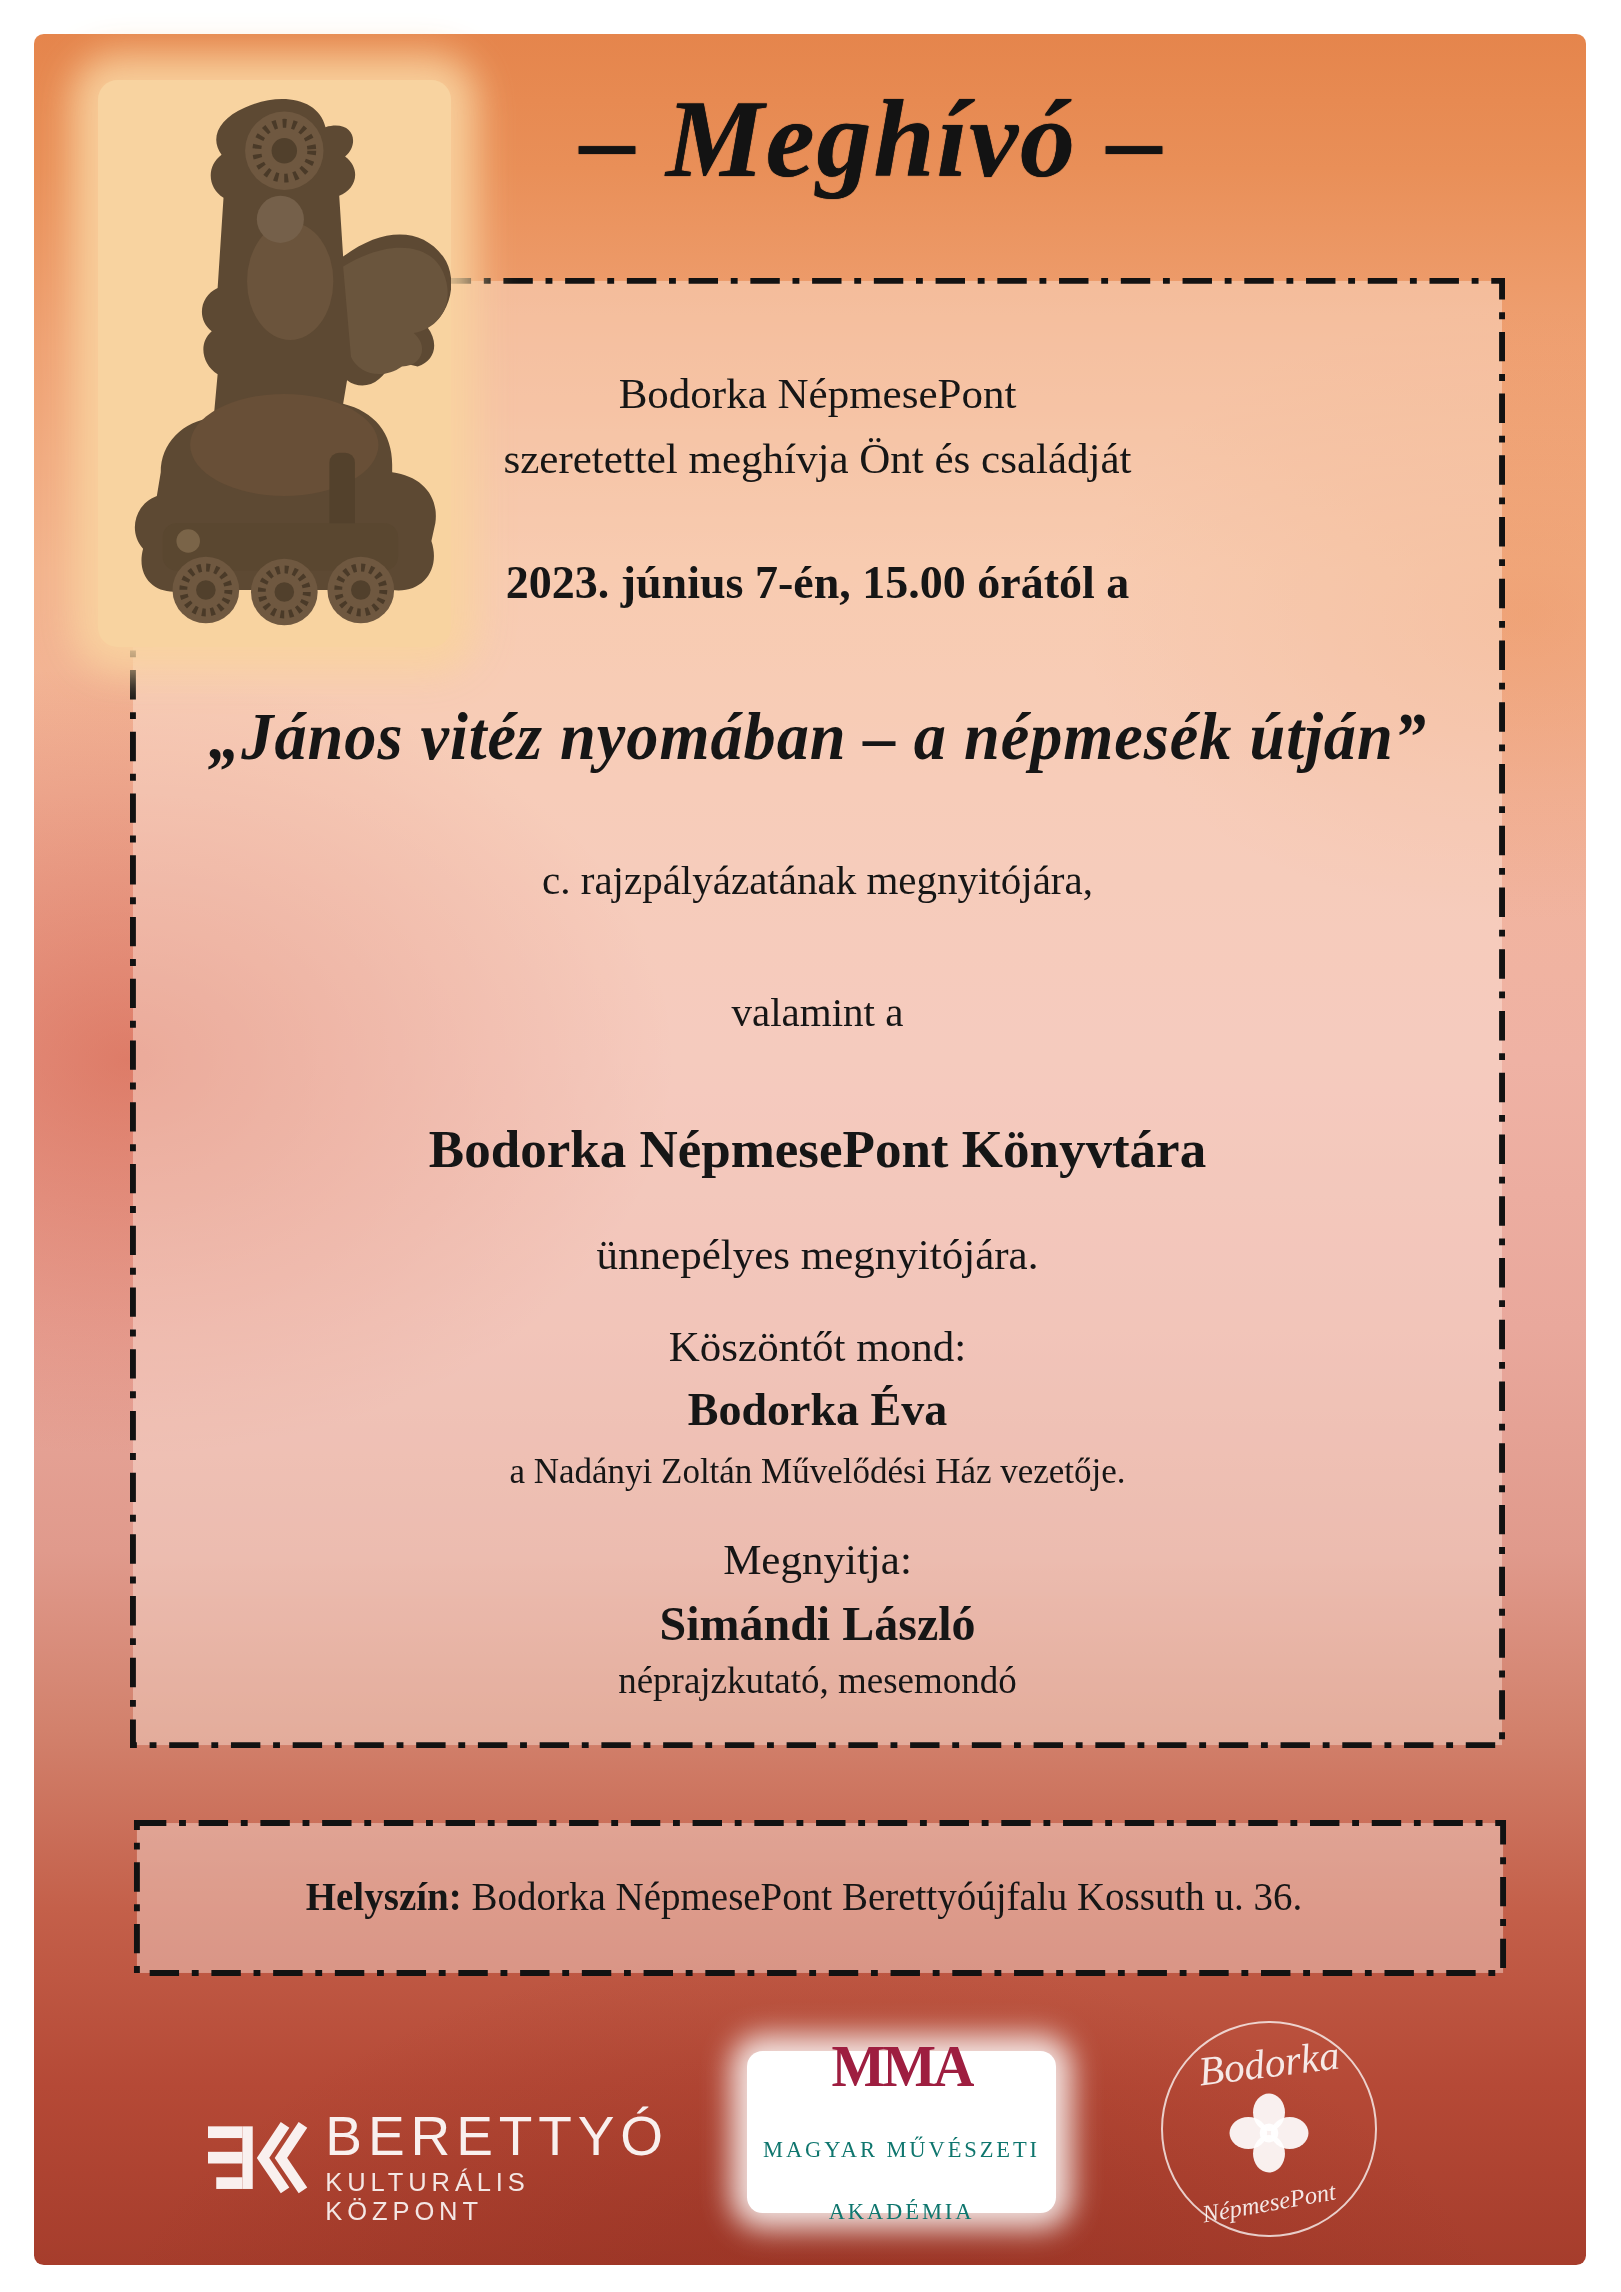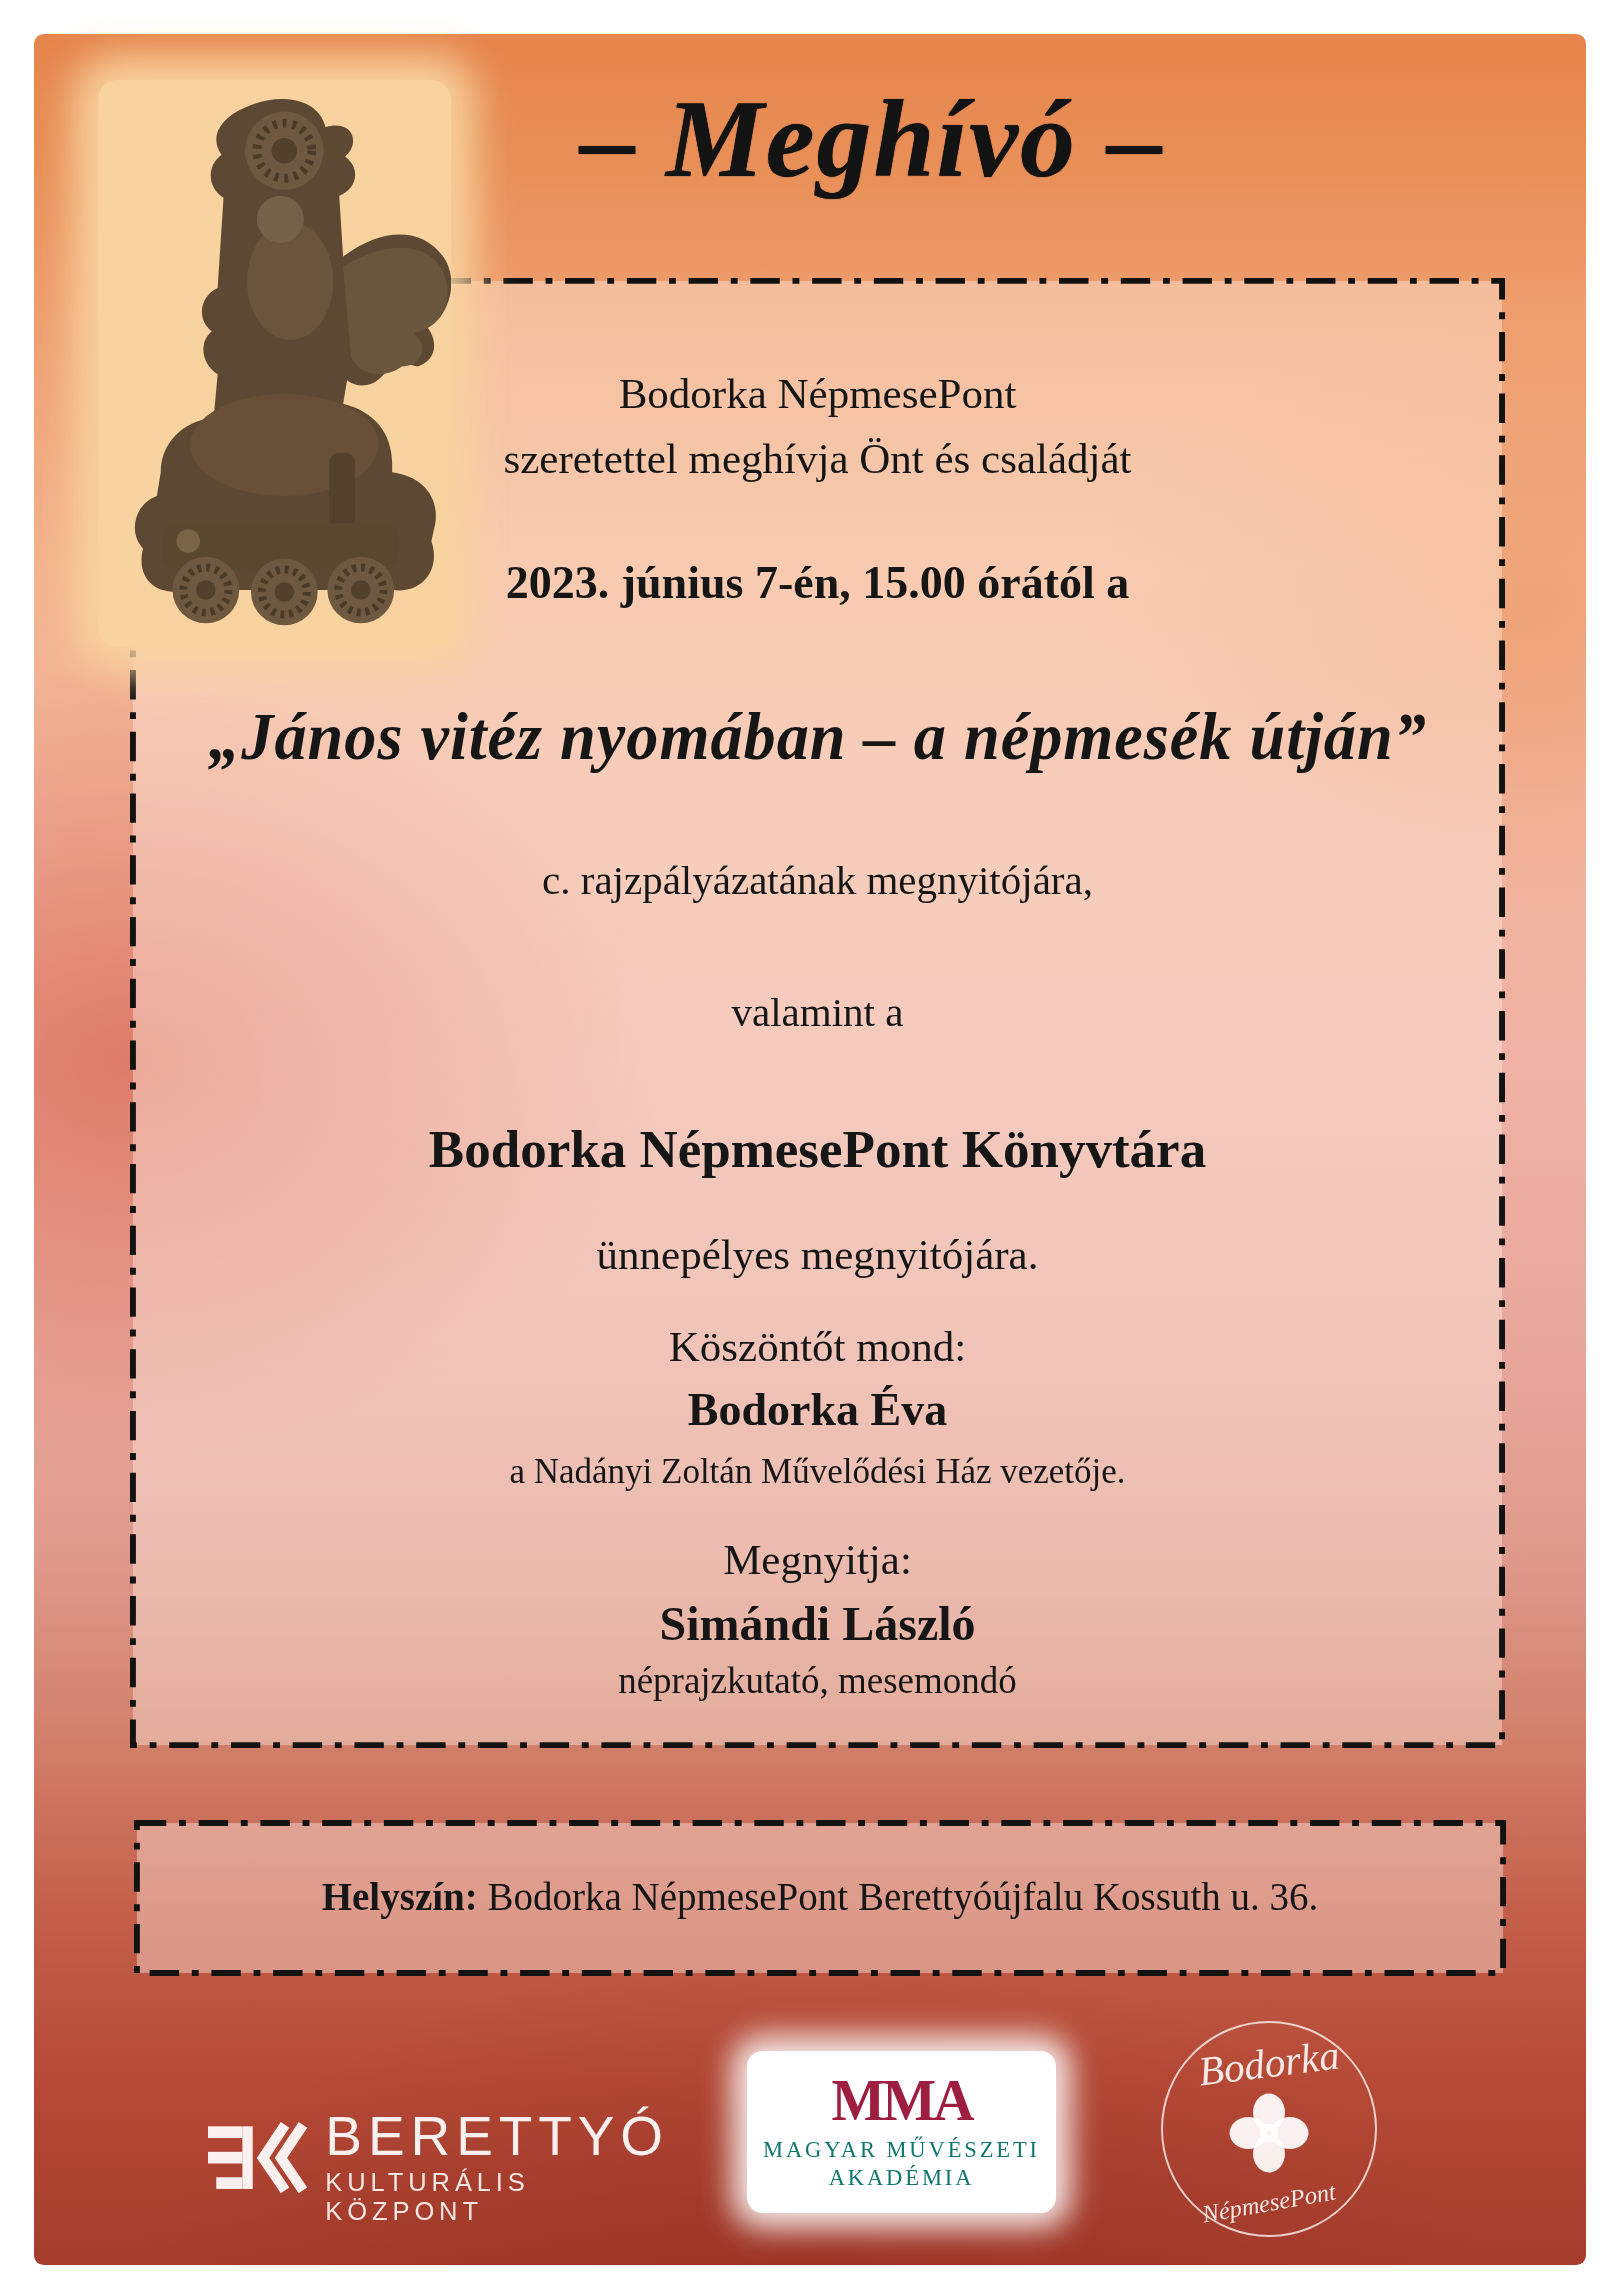--- a/index.html
+++ b/index.html
@@ -52,21 +52,21 @@
     font-size:67px;
     font-style:italic;
     font-weight:600;
     letter-spacing:1px;
     transform:scaleX(0.96);
     white-space:nowrap;
   }
 
   
   .location-line{
-    position:absolute;left:133px;width:1374px;top:1874px;
+    position:absolute;left:117px;width:1374px;top:1874px;
     text-align:center;font-size:39px;z-index:2;
   }
   .location-line .lbl{font-weight:bold;}
 
   
   .photo{
     position:absolute;left:98px;top:80px;width:353px;height:567px;z-index:3;
     background:#f8d3a0;border-radius:19.6px;
     box-shadow:0 0 37px 25.5px rgba(248,211,160,0.92);
   }
@@ -82,20 +82,21 @@
   .berettyo .txt{display:flex;flex-direction:column;align-items:flex-start;}
   .berettyo .name{font-size:55px;letter-spacing:5.9px;font-weight:400;line-height:1;}
   .berettyo .sub{font-size:25.5px;letter-spacing:4.9px;margin-top:3.9px;opacity:0.95;}
 
   .mma{
     position:absolute;left:747px;top:2051px;width:309px;height:162px;z-index:2;
     background:#ffffff;border-radius:15.7px;
     box-shadow:0 0 29px 15.7px rgba(255,255,255,0.85);
     display:flex;flex-direction:column;align-items:center;justify-content:center;
     text-align:center;
+    gap:34px;
   }
   .mma .mono{
     font-size:57px;font-weight:bold;color:#9e1e40;
     letter-spacing:-2.9px;line-height:1;transform:scaleY(1.05);
   }
   .mma .l1,.mma .l2{color:#0f766e;font-size:22.5px;letter-spacing:2.9px;line-height:1.25;}
   .mma .l1{margin-top:7.8px;}
 
   .stamp{
     position:absolute;left:1161px;top:2021px;width:212px;height:212px;z-index:2;

